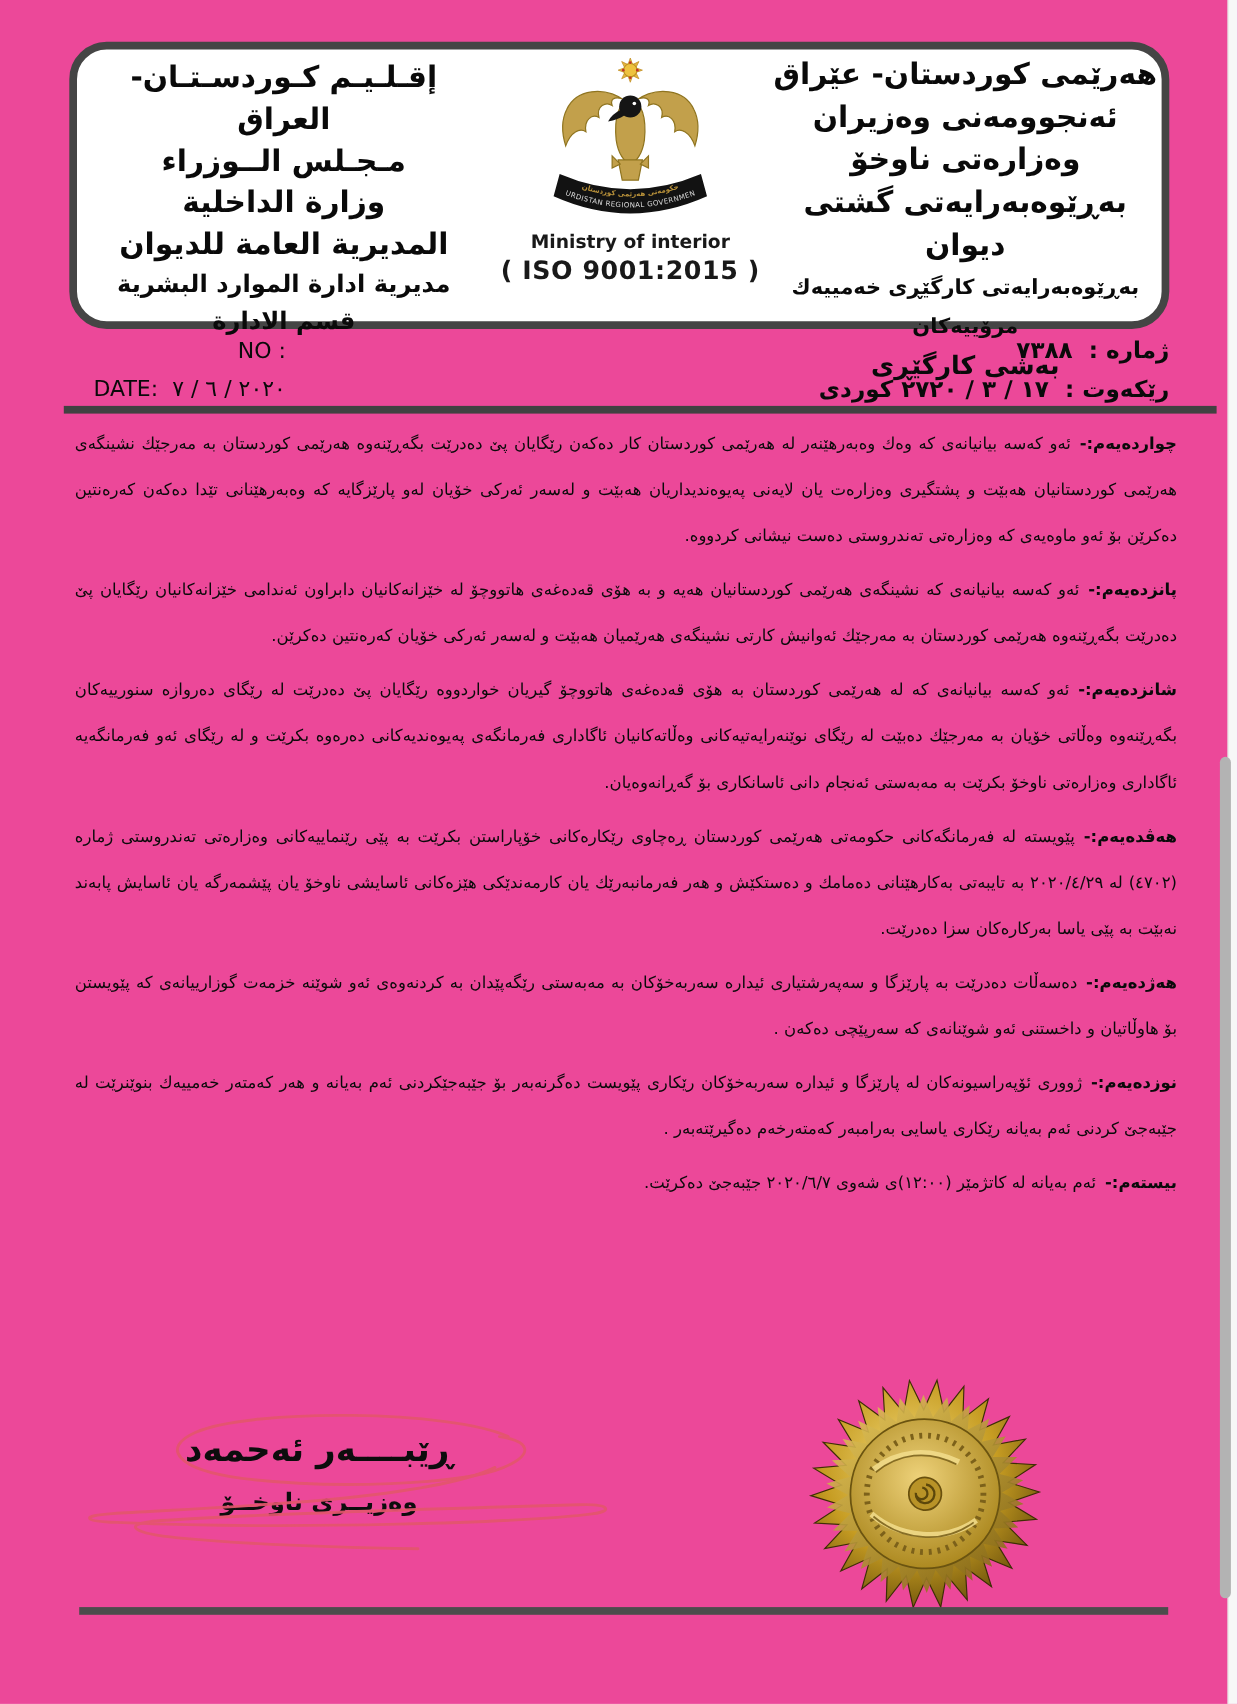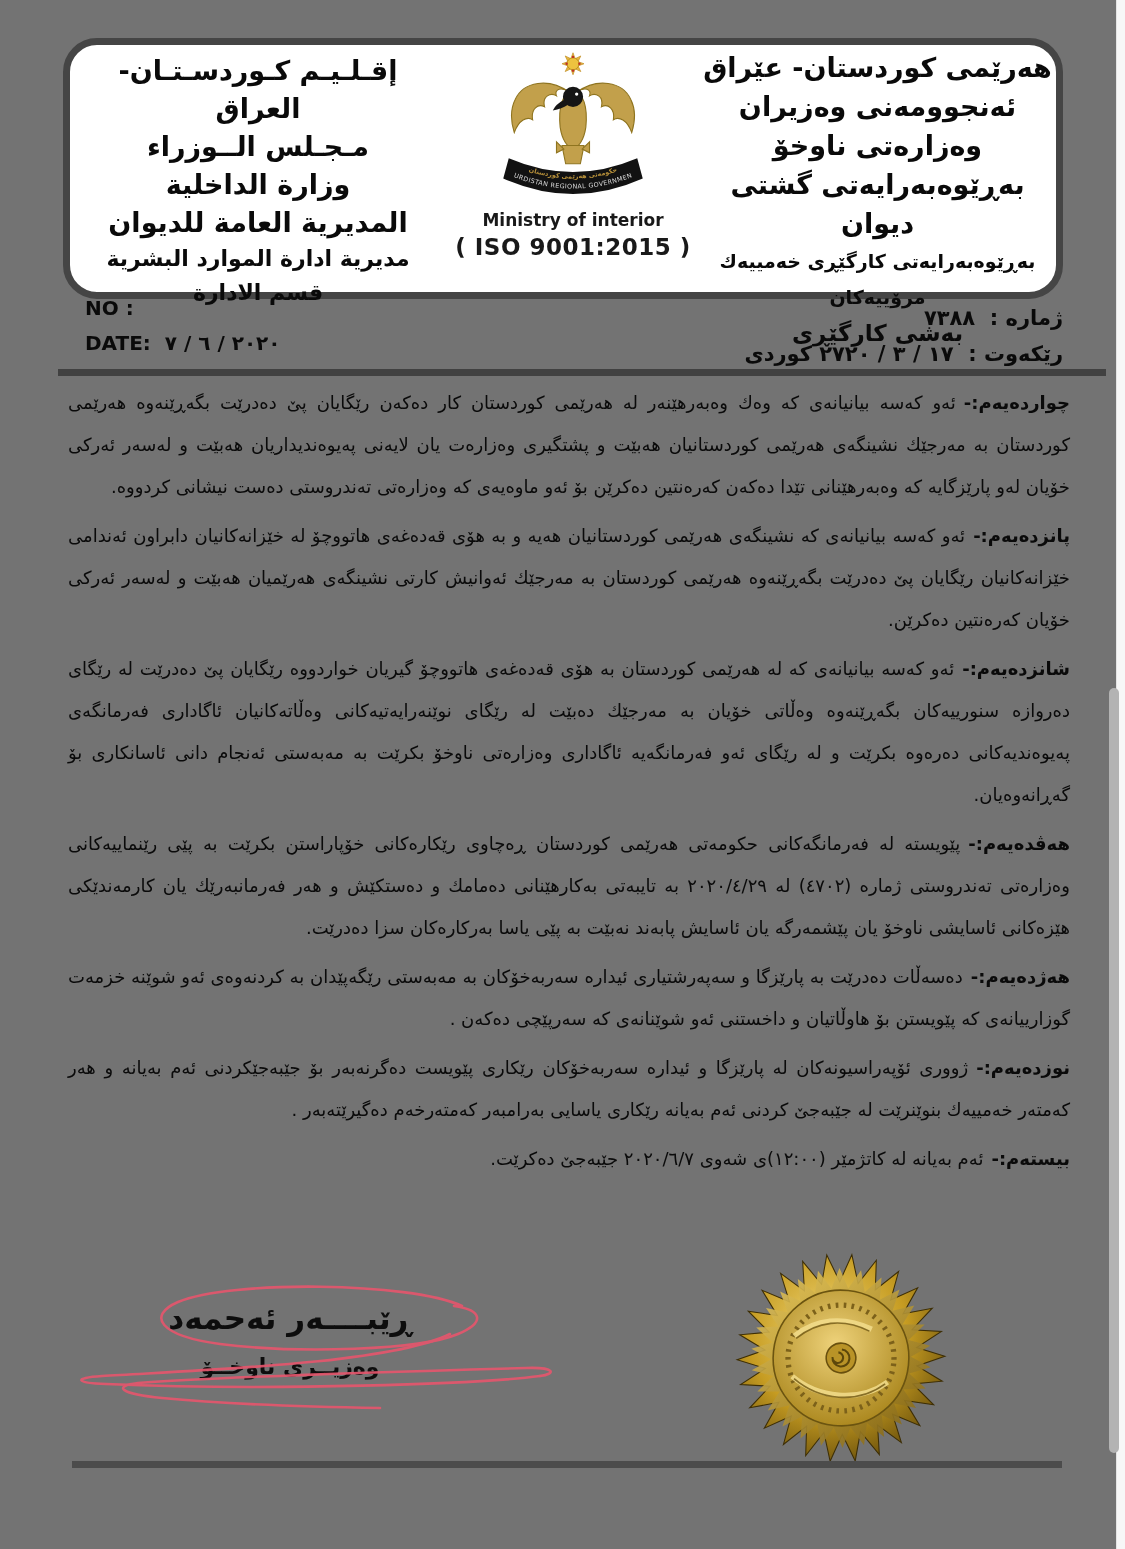--- a/index.html
+++ b/index.html
@@ -1,43 +1,43 @@
 <!DOCTYPE html>
 <html><head>
 <meta charset="utf-8">
 <style>
   html,body{margin:0;padding:0;background:#ffffff;}
-  .page{position:relative;width:1125px;height:1549px;background:#737373;overflow:hidden;
+  .page{position:relative;width:1125px;height:1549px;background:#ec4899;overflow:hidden;
         font-family:"DejaVu Sans",sans-serif;color:#0a0a0a;}
   
   .header-box{position:absolute;left:63px;top:38px;width:1000px;height:261px;
               border:7px solid #454545;border-radius:34px;box-sizing:border-box;background:#fff;}
   .col-left{position:absolute;left:78px;top:52px;width:360px;text-align:center;font-weight:bold;direction:rtl;}
   .col-left .hl{font-size:27px;line-height:38px;}
   .col-left .hs{font-size:22px;line-height:34px;}
   .col-right{position:absolute;left:690px;top:48px;width:375px;text-align:center;font-weight:bold;direction:rtl;}
   .col-right .hl{font-size:27px;line-height:39px;}
   .col-right .hm{font-size:19px;line-height:36px;}
   .col-right .hs{font-size:23px;line-height:36px;}
   .emblem{position:absolute;left:487px;top:50px;width:172px;height:156px;}
   .center-text{position:absolute;left:413px;top:208px;width:320px;text-align:center;font-weight:bold;color:#191919;}
   .ct1{font-size:17px;line-height:24px;}
   .ct2{font-size:18px;line-height:25px;}
   .ct3{font-size:23px;line-height:30px;letter-spacing:.5px;}
   
-  .meta-left{position:absolute;left:85px;top:296px;font-weight:bold;font-size:20px;}
+  .meta-left{position:absolute;left:85px;top:306px;font-weight:normal;font-size:20px;text-align:right;}
   .meta-left .row{height:35px;}
   .meta-right{position:absolute;left:560px;top:306px;width:503px;direction:rtl;
               font-weight:bold;font-size:21px;}
   .meta-right .row{height:36px;}
   .rule-top{position:absolute;left:58px;top:369px;width:1048px;height:7px;background:#414141;}
   .rule-bottom{position:absolute;left:72px;top:1461px;width:990px;height:7px;background:#4c4c4c;}
   
   .body-text{position:absolute;left:68px;top:382px;width:1002px;direction:rtl;
-             font-size:18px;line-height:42px;text-align:justify;}
+             font-size:15px;line-height:42px;text-align:justify;}
   .body-text p{margin:0 0 7px 0;}
   .lead{font-weight:bold;margin-inline-end:8px;}
   
   .sig{position:absolute;left:140px;top:1300px;width:300px;text-align:center;font-weight:bold;color:#0d0d0d;z-index:2;}
   .sig-name{font-size:31px;}
   .sig-title{font-size:22px;margin-top:18px;}
   .sig-ink{position:absolute;left:50px;top:1270px;width:520px;height:170px;z-index:3;pointer-events:none;}
   
   .seal{position:absolute;left:735px;top:1252px;width:212px;height:212px;transform:rotate(6deg);}
   

